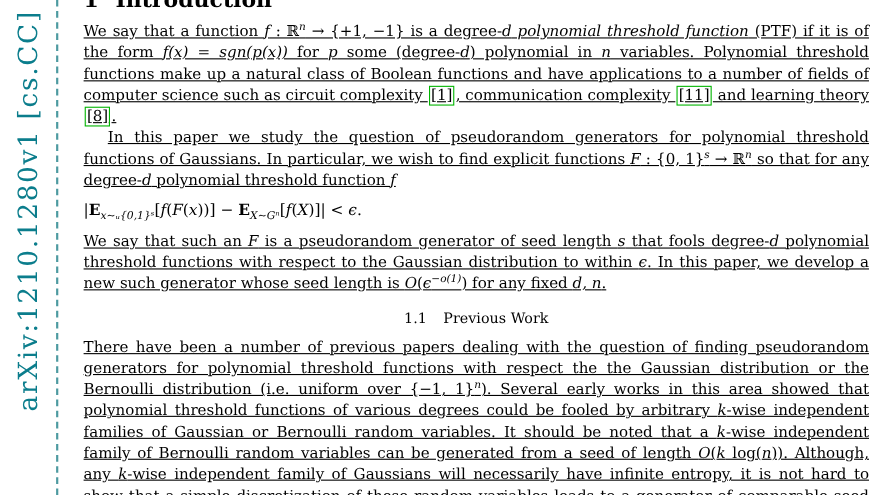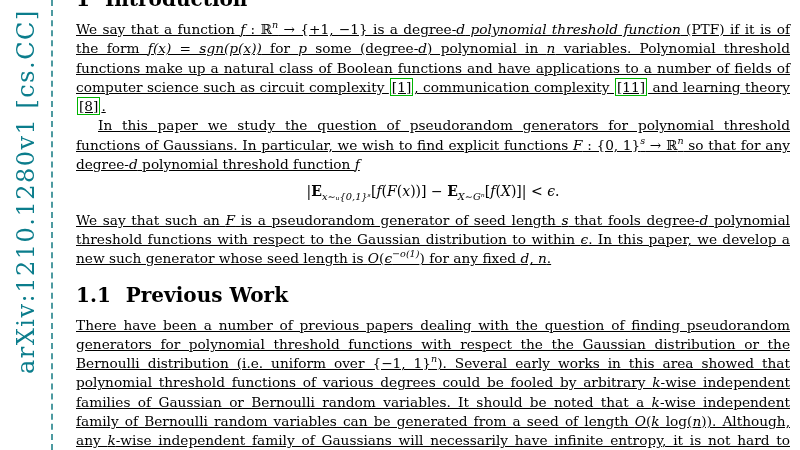--- a/index.html
+++ b/index.html
@@ -3,25 +3,25 @@
 <meta charset="utf-8">
 <style>
   html,body{margin:0;padding:0;background:#ffffff;}
   .page{position:relative;width:800px;height:450px;overflow:hidden;background:#fff;color:#000;
         font-family:"DejaVu Serif","Liberation Serif","DejaVu Sans",serif;}
   .stamp{position:absolute;top:374px;left:12px;transform:rotate(-90deg);transform-origin:0 0;
          font-size:24px;letter-spacing:1.5px;white-space:nowrap;color:var(--stamp,#0b7d8c);}
   .divider{position:absolute;left:51px;top:0;height:100%;border-left:2px dashed var(--dash,#4d9aa0);}
   .article{position:absolute;left:76px;right:10px;top:-13px;}
   .h1{font-size:20px;font-weight:bold;margin:0 0 9px 0;}
-  .h2{font-size:20px;font-weight:bold;margin:14px 0 9px 0;}
+  .h2{font-size:13px;font-weight:normal;margin:14px 0 9px 0;text-align:center;}
   .secnum{margin-right:15px;}
   .para{margin:0;font-size:13.7px;line-height:19.3px;text-align:justify;text-decoration:underline;}
   .indent{text-indent:22px;}
-  .mathdisp{text-align:center;font-size:14px;line-height:19.3px;margin:8px 0 9px 0;}
+  .mathdisp{font-size:14px;line-height:19.3px;margin:8px 0 9px 0;}
   .i{font-style:italic;}
   .b{font-weight:bold;}
   sub,sup{font-size:70%;font-style:italic;line-height:0;}
   .cite{border:1px solid var(--cite,#00b400);padding:0 1px;margin:0 1px;}
 </style>
 </head>
 <body>
 
 <div class="page">
   <div class="stamp">arXiv:1210.1280v1 [cs.CC] 4</div>

